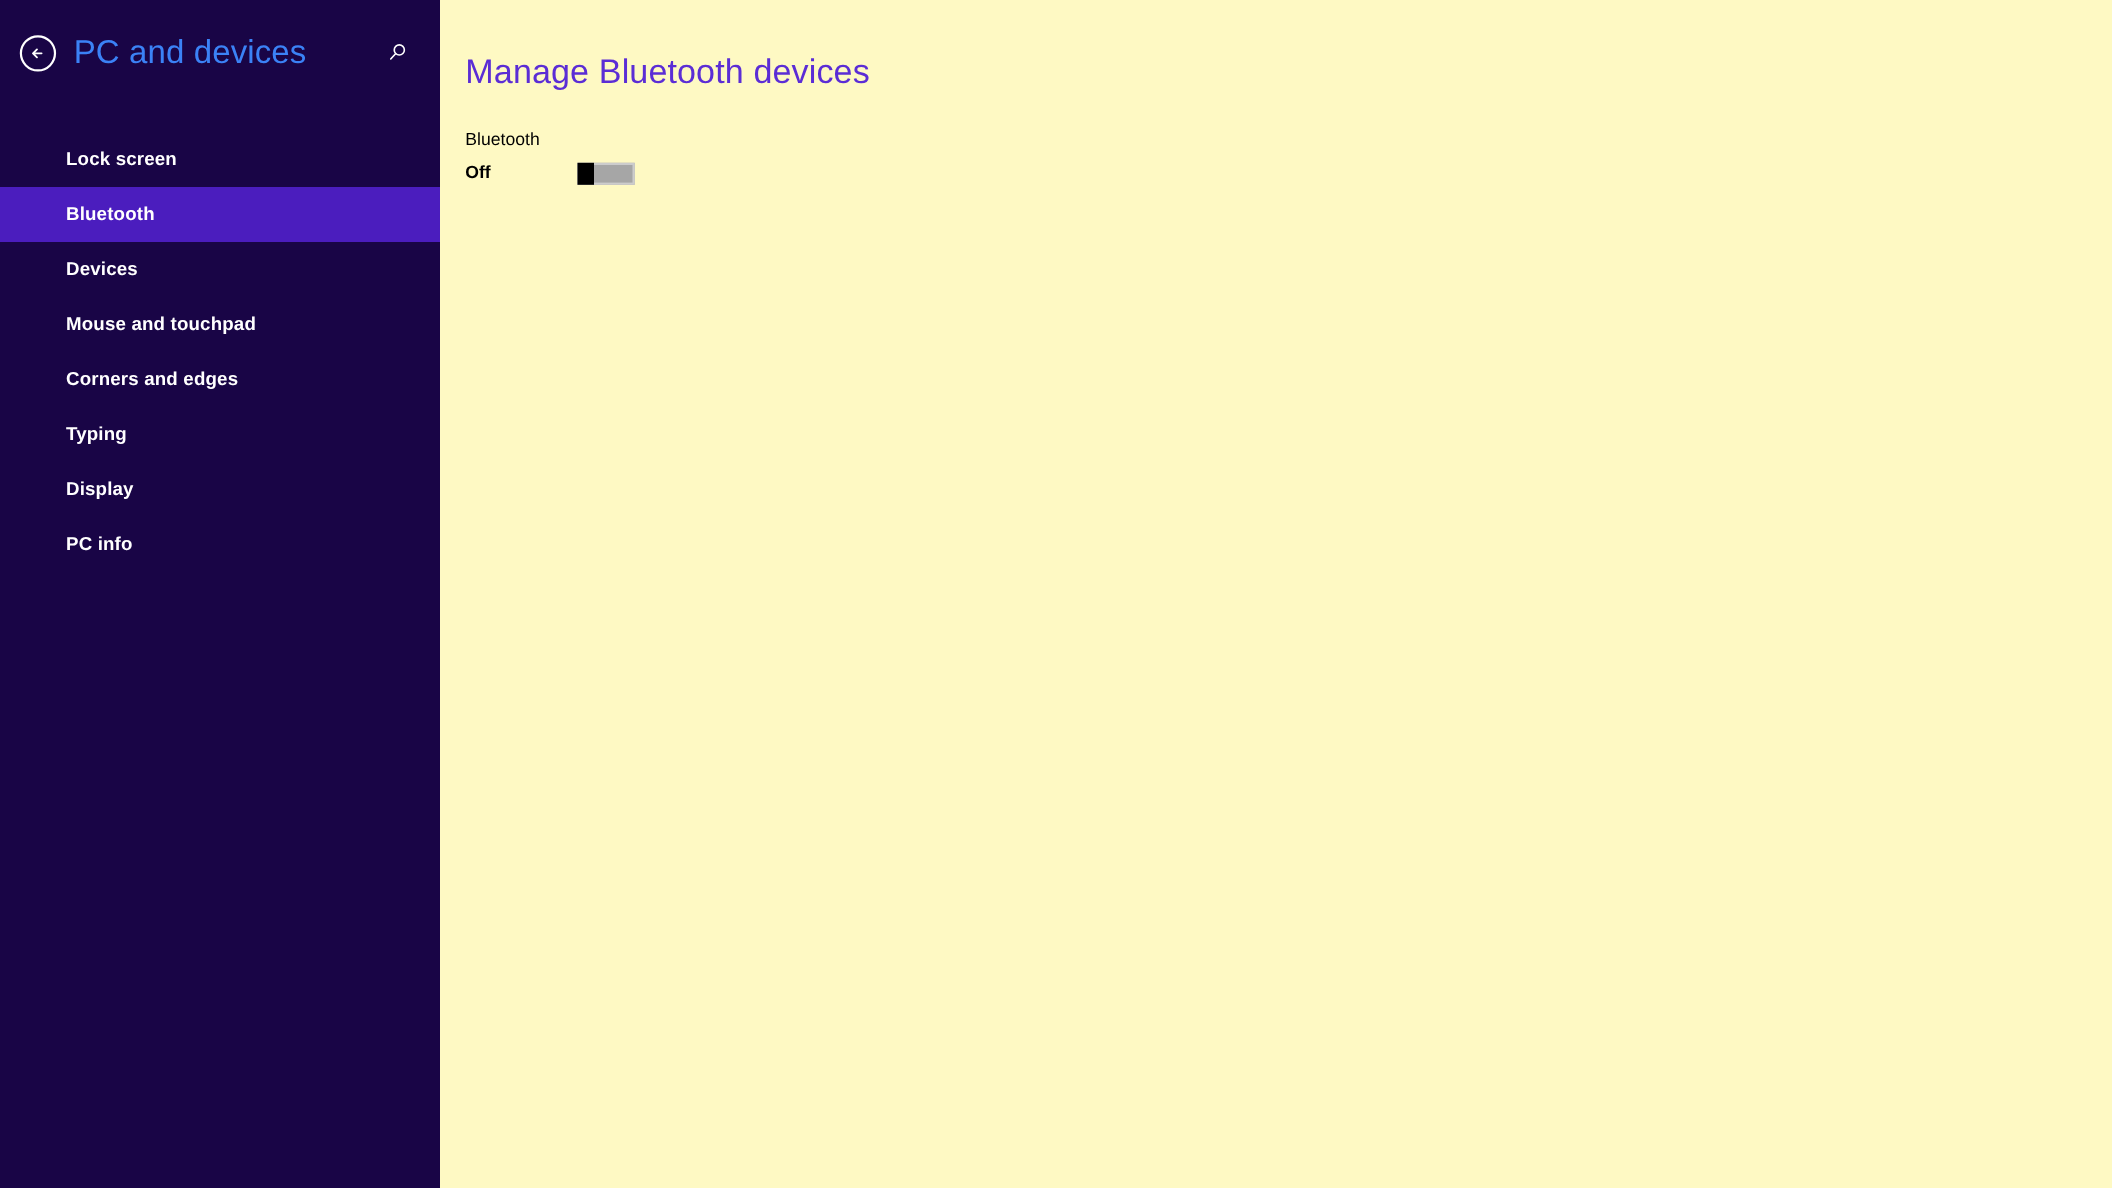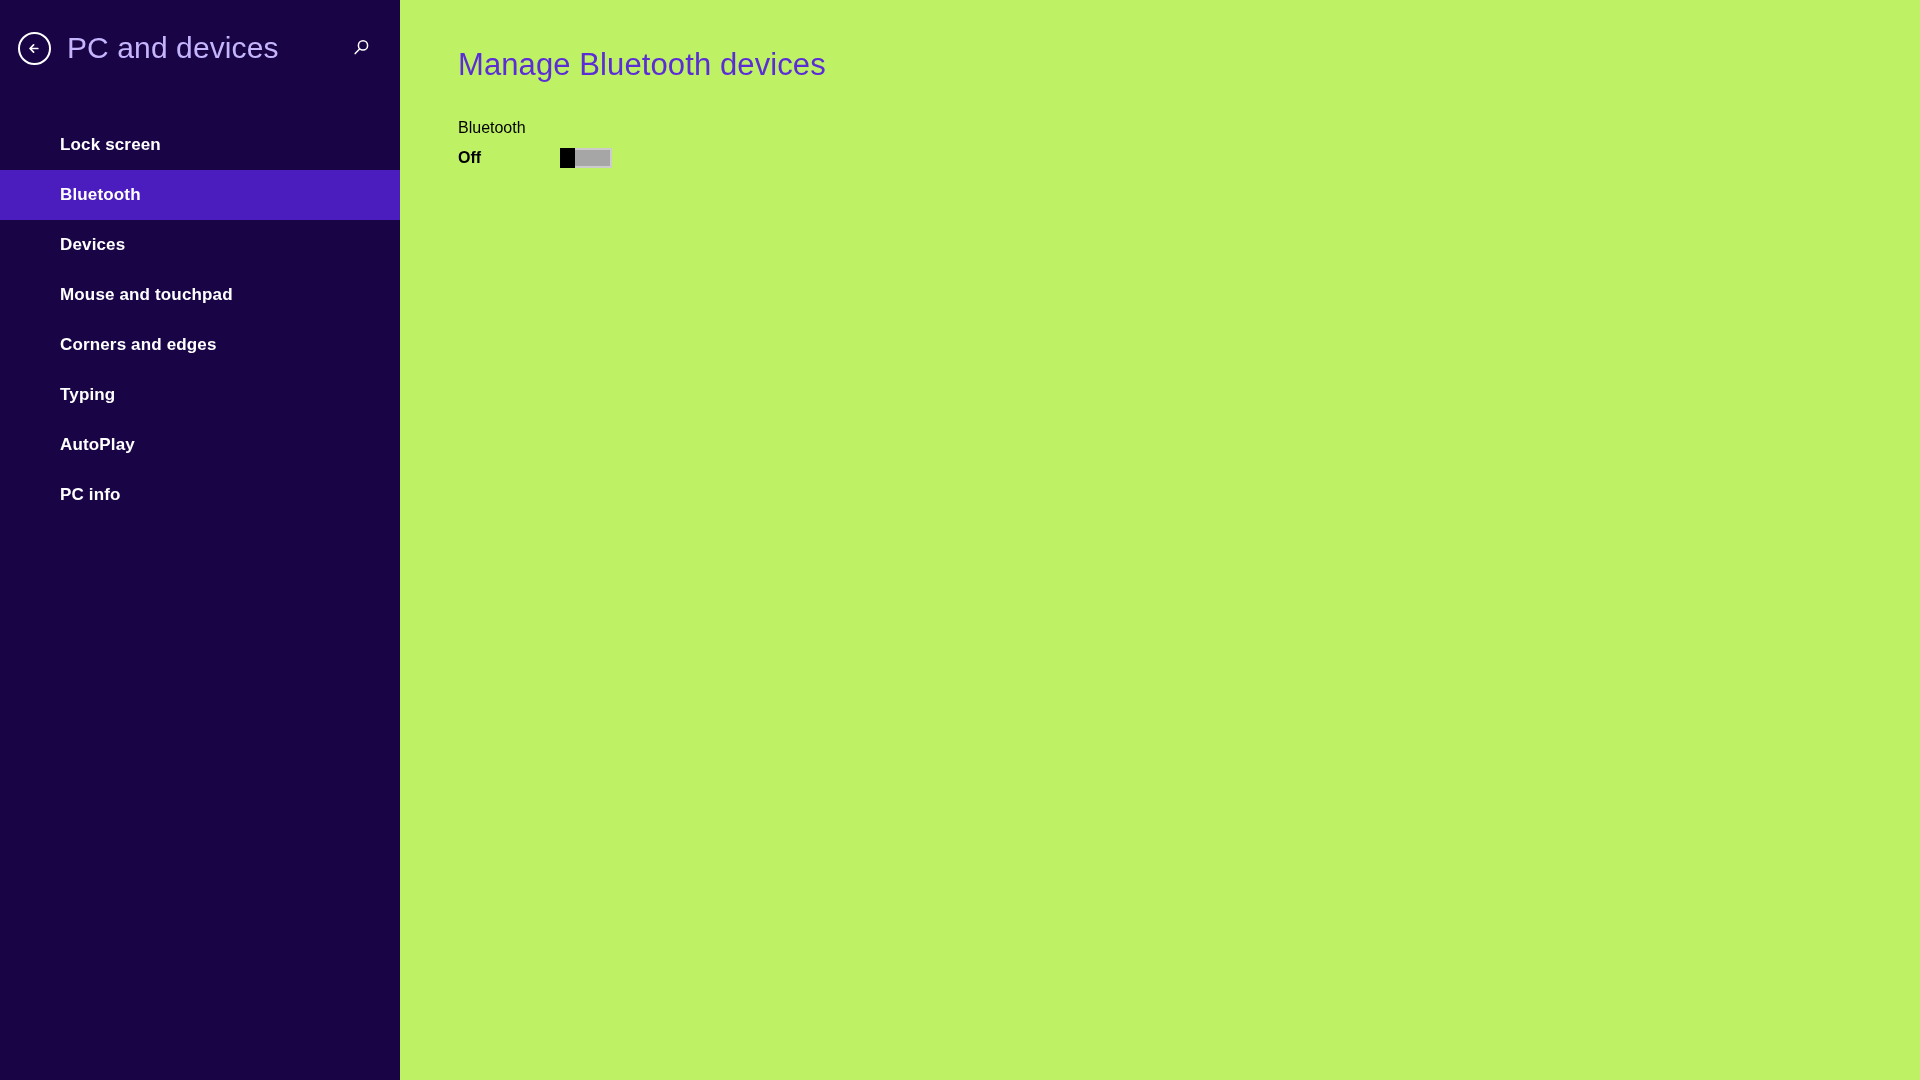--- a/index.html
+++ b/index.html
@@ -48,21 +48,21 @@
     display: flex;
     align-items: center;
     justify-content: center;
     margin-right: 16px;
     cursor: pointer;
     background: transparent;
   }
   .back-button svg { display: block; }
 
   .sidebar-title {
-    color: #c4b5fd;
+    color: #3b82f6;
     font-size: 30px;
     font-weight: 300;
     letter-spacing: 0.1px;
     white-space: nowrap;
     line-height: 1;
   }
 
   .search-icon {
     position: absolute;
     right: 26px;
@@ -97,22 +97,22 @@
   }
 
   .nav-item.selected {
     background: #4B1DBE;
   }
 
   
   .content {
     flex: 1 1 auto;
     height: 1080px;
-    background: #bef264;
-    padding: 48px 0 0 58px;
+    background: #fef9c3;
+    padding: 48px 0 0 23px;
     position: relative;
   }
 
   .page-title {
     color: #5B2DD5;
     font-size: 31px;
     font-weight: 300;
     letter-spacing: 0.1px;
     line-height: 1.1;
     white-space: nowrap;
@@ -205,21 +205,21 @@
       <li class="nav-item">
         <span>Mouse and touchpad</span>
       </li>
       <li class="nav-item">
         <span>Corners and edges</span>
       </li>
       <li class="nav-item">
         <span>Typing</span>
       </li>
       <li class="nav-item">
-        <span>AutoPlay</span>
+        <span>Display</span>
       </li>
       <li class="nav-item">
         <span>PC info</span>
       </li>
     </ul>
 
   </aside>
 
   <main class="content">
 

